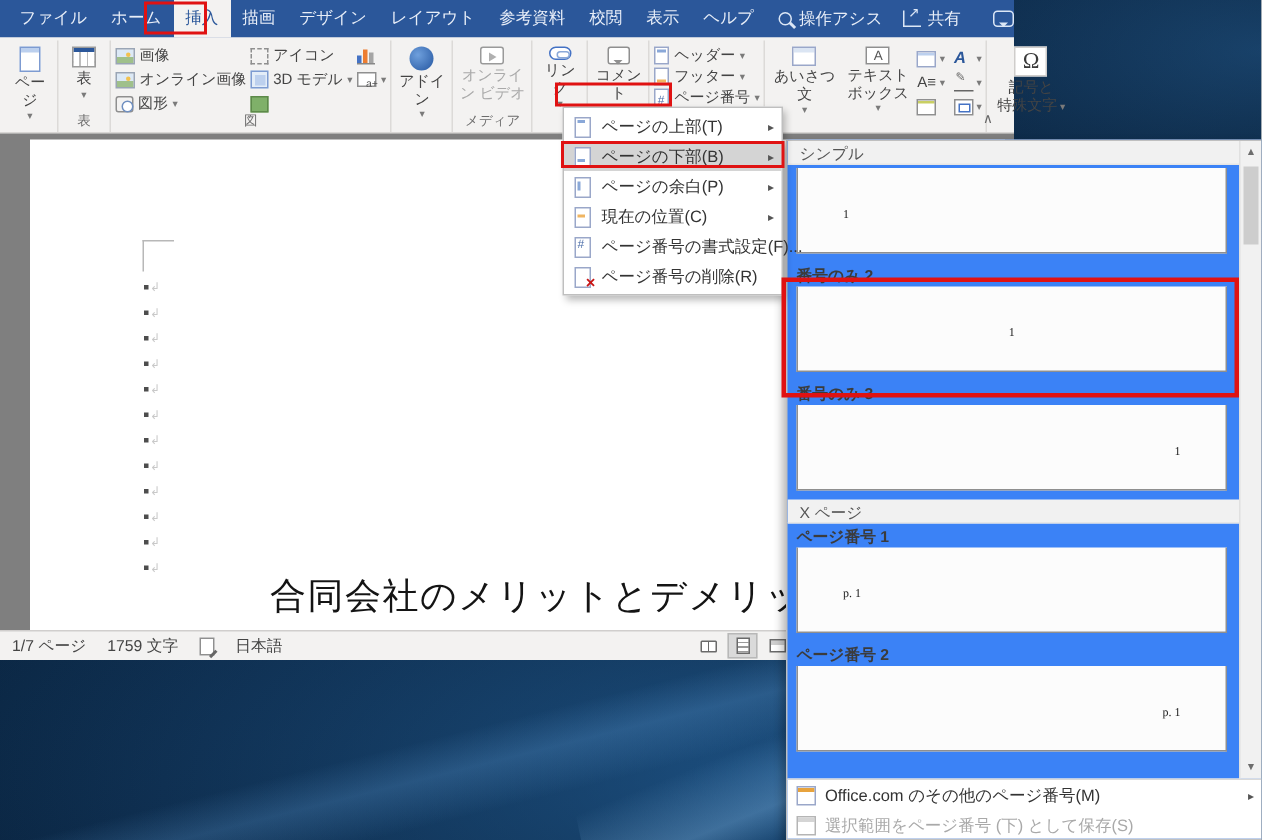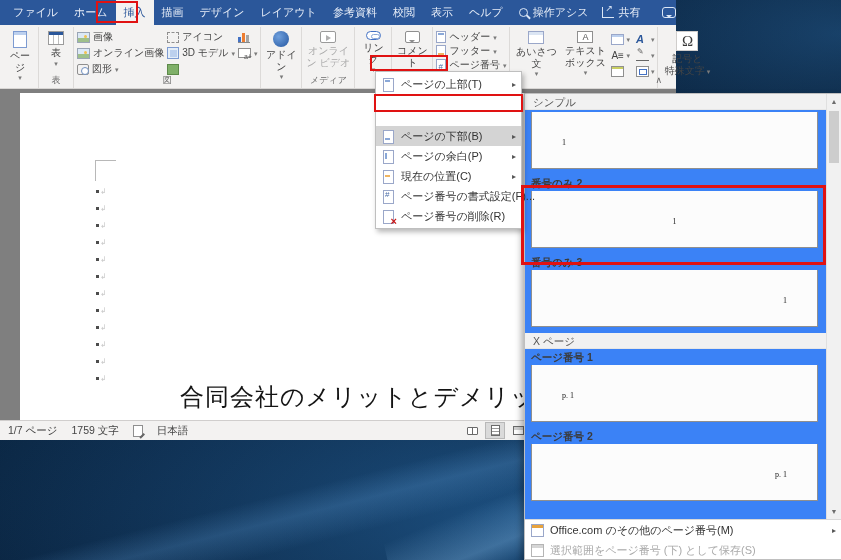--- a/index.html
+++ b/index.html
@@ -122,21 +122,21 @@
   .vb{width:20px;height:17px;display:flex;align-items:center;justify-content:center;}
   .vb.active{background:#dadada;border:1px solid #b8b8b8;}
   .vb-read{width:11px;height:8px;border:1px solid #6a6a6a;border-radius:1px;background:linear-gradient(90deg,#fff 48%,#6a6a6a 48%,#6a6a6a 52%,#fff 52%);}
   .vb-print{width:9px;height:11px;border:1px solid #6a6a6a;background:repeating-linear-gradient(#fff 0 2px,#9a9a9a 2px 3px);}
   .vb-web{width:11px;height:9px;border:1px solid #6a6a6a;background:linear-gradient(#cfcfcf 0 3px,#fff 3px);}
 
   
   .pn-menu{position:absolute;left:375px;top:71px;width:147px;background:#fff;
     border:1px solid #bfbfbf;box-shadow:2px 3px 5px rgba(0,0,0,.28);padding:2px 0;z-index:30;}
   .mi{display:flex;align-items:center;height:20px;font-size:11px;color:#333;padding:0 5px;position:relative;white-space:nowrap;text-align:right;}
-  .mi.hl{background:#d4d4d4;margin-top:32px;}
+  .mi.hl{background:#d4d4d4;}
   .mi .sub{position:absolute;right:5px;top:6px;color:#555;font-size:8px;}
   .mic{width:14px;height:15px;margin-right:6px;position:relative;flex:none;}
   .mic::before{content:"";position:absolute;left:2px;top:1px;width:9px;height:12px;background:#fff;border:1px solid #9aa7c9;}
   .mic.top::after{content:"";position:absolute;left:4px;top:3px;width:5px;height:2px;background:#8aa8d8;}
   .mic.bot::after{content:"";position:absolute;left:4px;top:9px;width:5px;height:2px;background:#8aa8d8;}
   .mic.mar::after{content:"";position:absolute;left:4px;top:4px;width:2px;height:6px;background:#8aa8d8;}
   .mic.cur::after{content:"";position:absolute;left:4px;top:6px;width:5px;height:2px;background:#f0b562;}
   .mic.fmt::after{content:"#";position:absolute;left:4px;top:1px;font-size:8px;color:#4a6ca8;}
   .mic.del::after{content:"×";position:absolute;right:-2px;bottom:-3px;font-size:11px;font-weight:bold;color:#c81414;}
 

